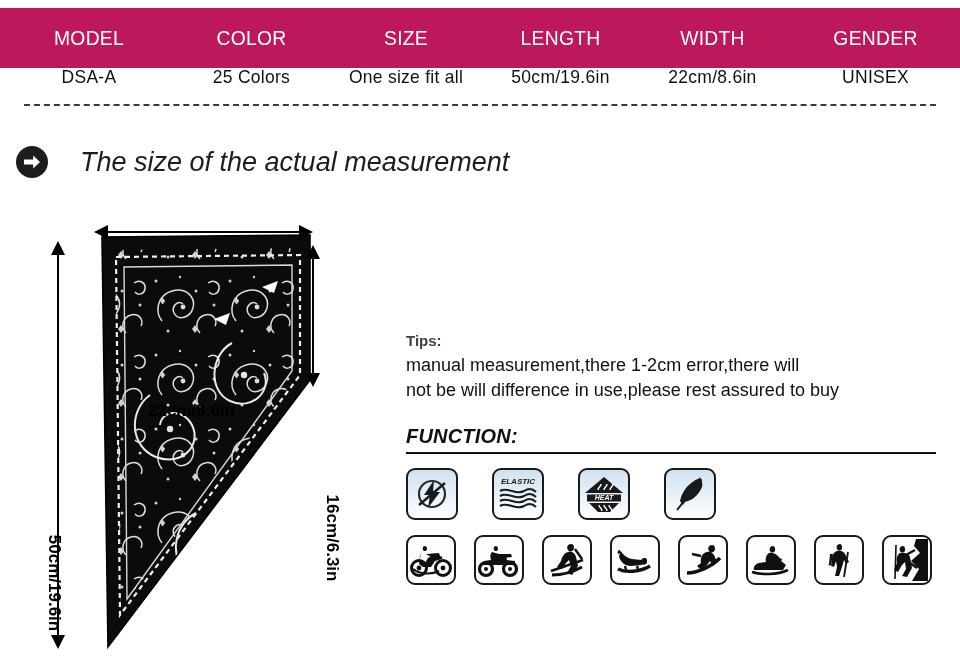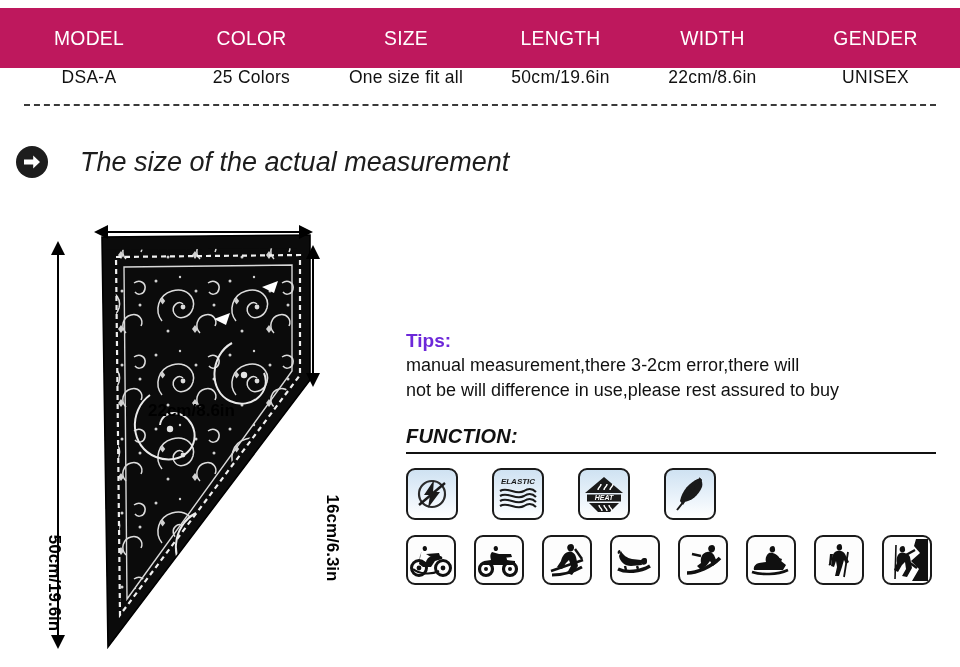--- a/index.html
+++ b/index.html
@@ -135,23 +135,23 @@
   }
 
   
   .tips-block {
     position: absolute;
     left: 406px;
     top: 328px;
     width: 520px;
   }
   .tips-title {
-    color: #6d28d9;
+    color: #404040;
     font-weight: bold;
-    font-size: 19px;
+    font-size: 15px;
     line-height: 25px;
   }
   .tips-line {
     color: #111;
     font-size: 18px;
     line-height: 25px;
     white-space: nowrap;
   }
 
   
@@ -313,21 +313,21 @@
     <line x1="313" y1="52" x2="313" y2="190" stroke="#000" stroke-width="2" marker-start="url(#arrTail)" marker-end="url(#arrHead)"></line>
   </svg>
 
   <div class="dim-label dim-top">22cm/8.6in</div>
   <div class="dim-label dim-left">50cm/19.6in</div>
   <div class="dim-label dim-right">16cm/6.3in</div>
 </div>
 
 <div class="tips-block">
   <div class="tips-title">Tips:</div>
-  <div class="tips-line">manual measurement,there 3-2cm error,there will</div>
+  <div class="tips-line">manual measurement,there 1-2cm error,there will</div>
   <div class="tips-line">not be will difference in use,please rest assured to buy</div>
 </div>
 
 <div class="function-block">
   <div class="function-title">FUNCTION:</div>
   <div class="function-rule"></div>
 
   <div class="icon-row row-one">
 
     <div class="func-icon">

